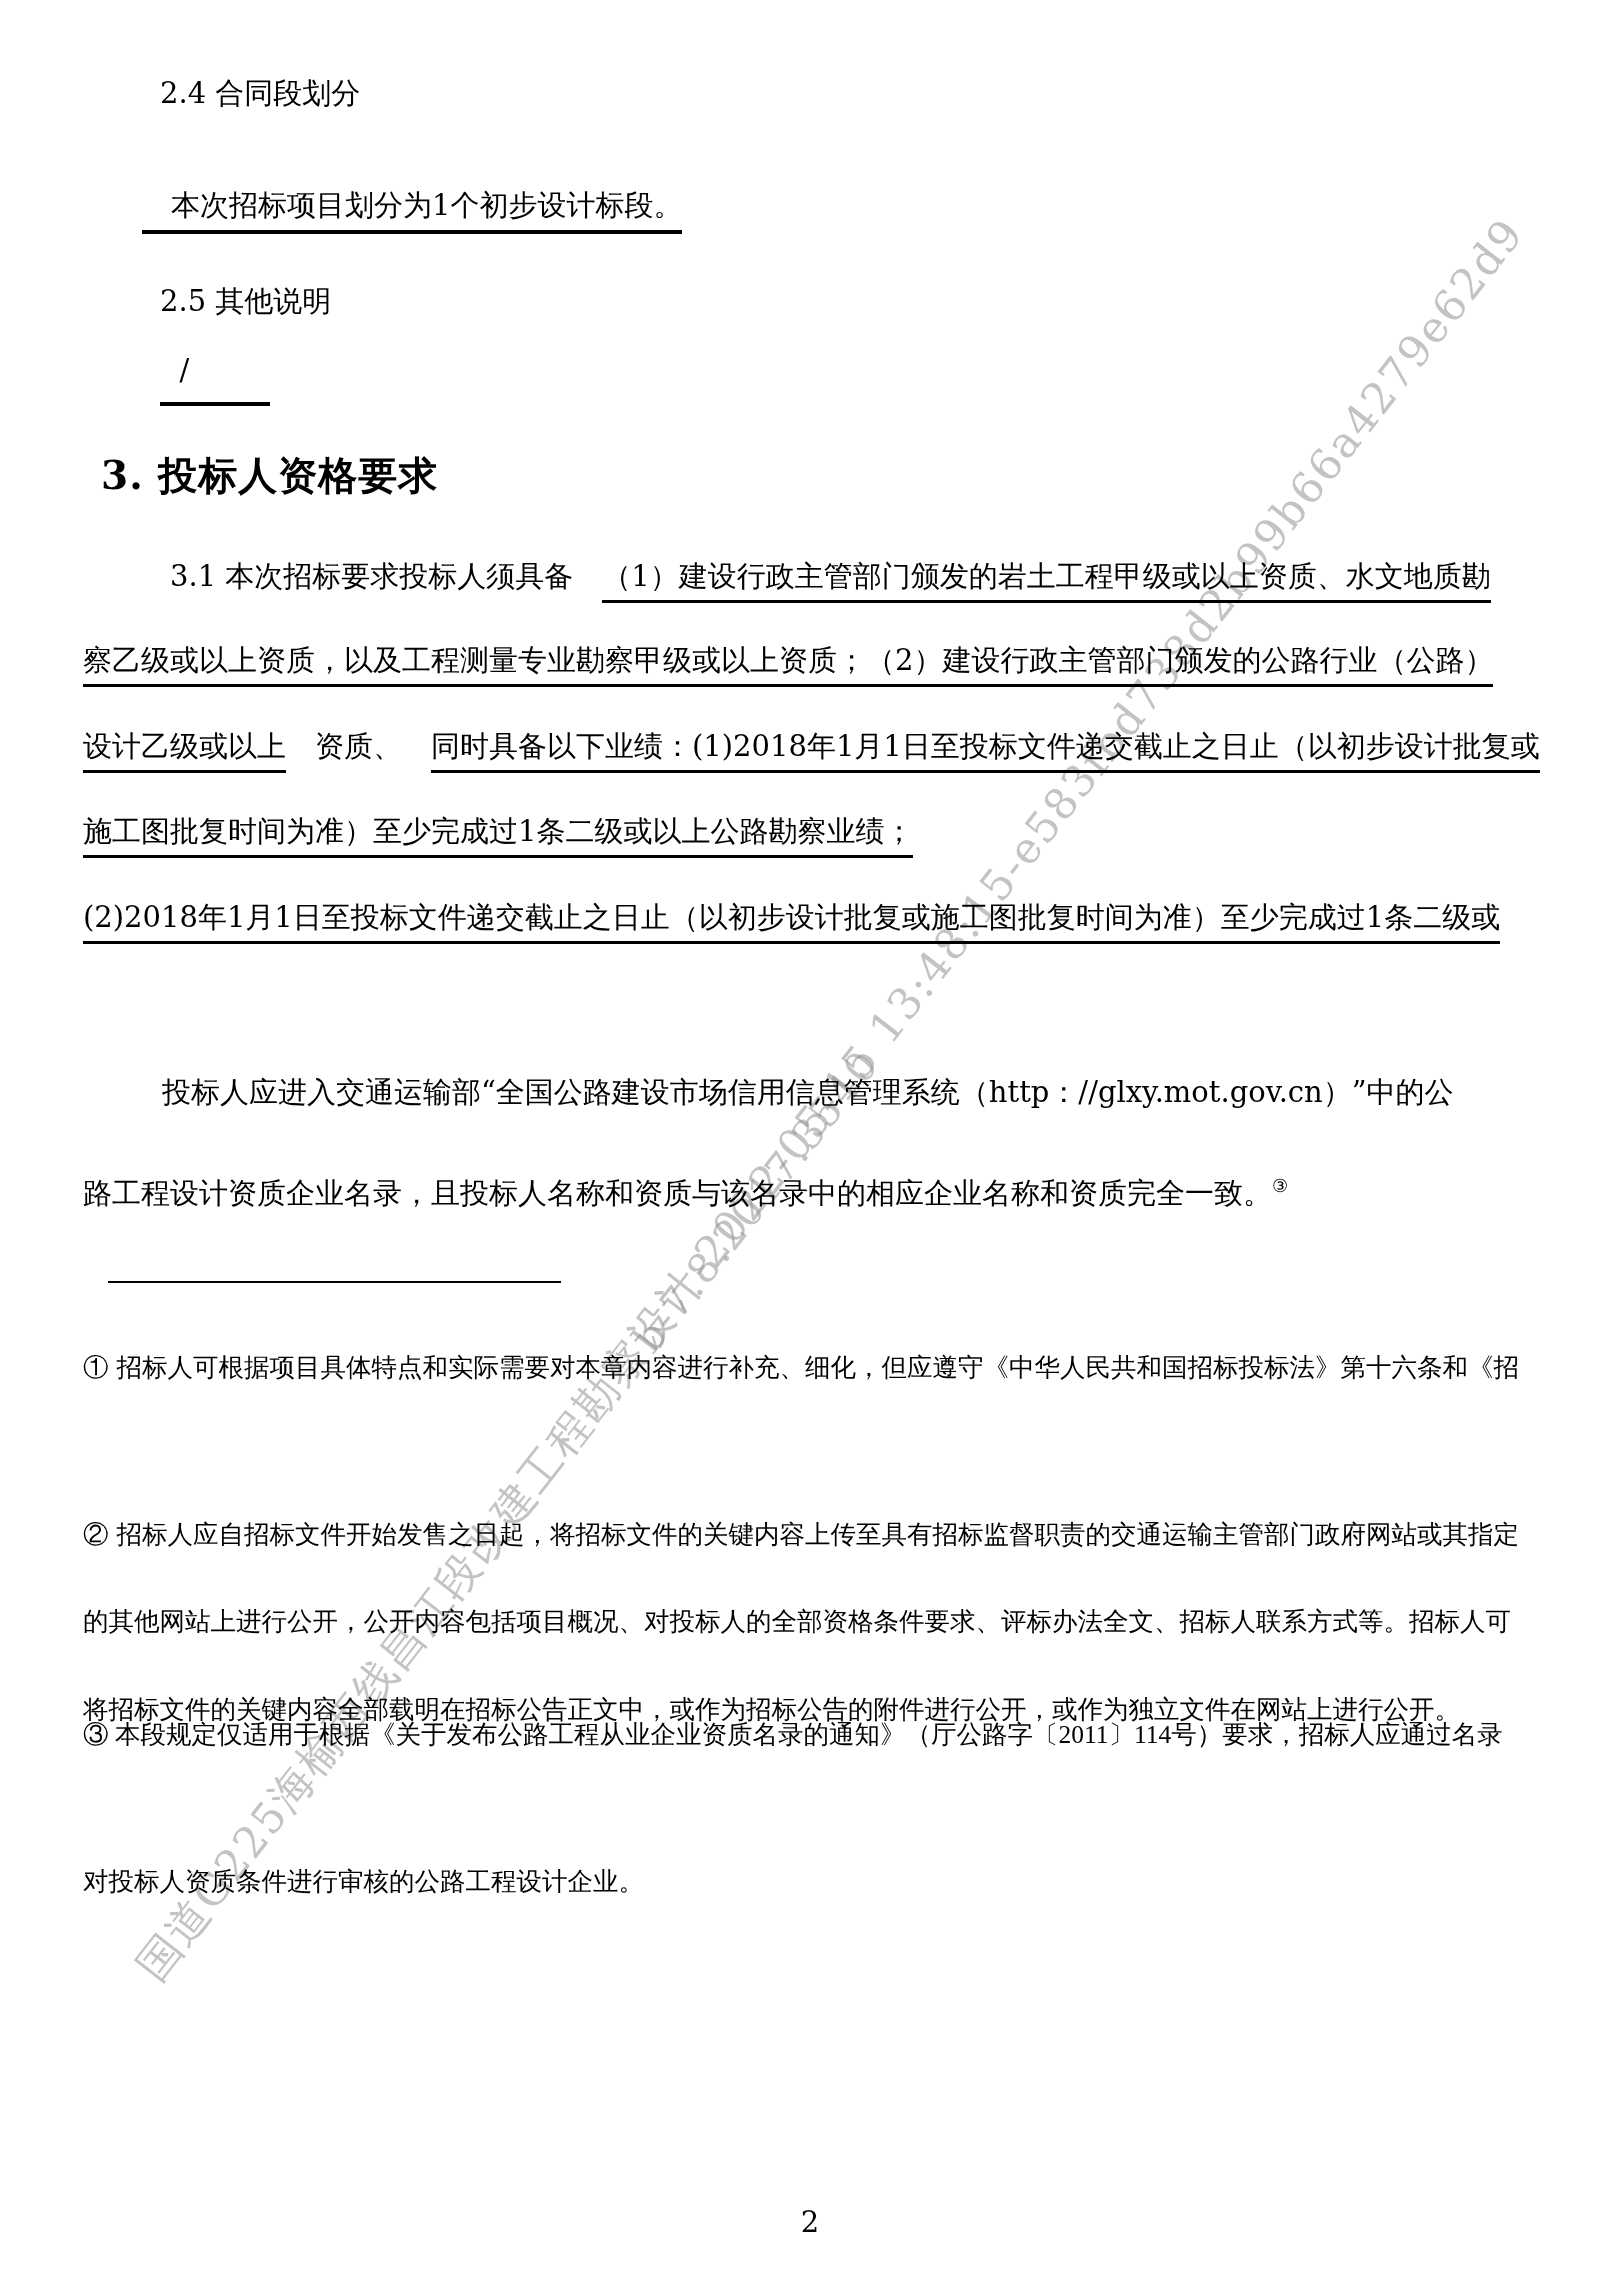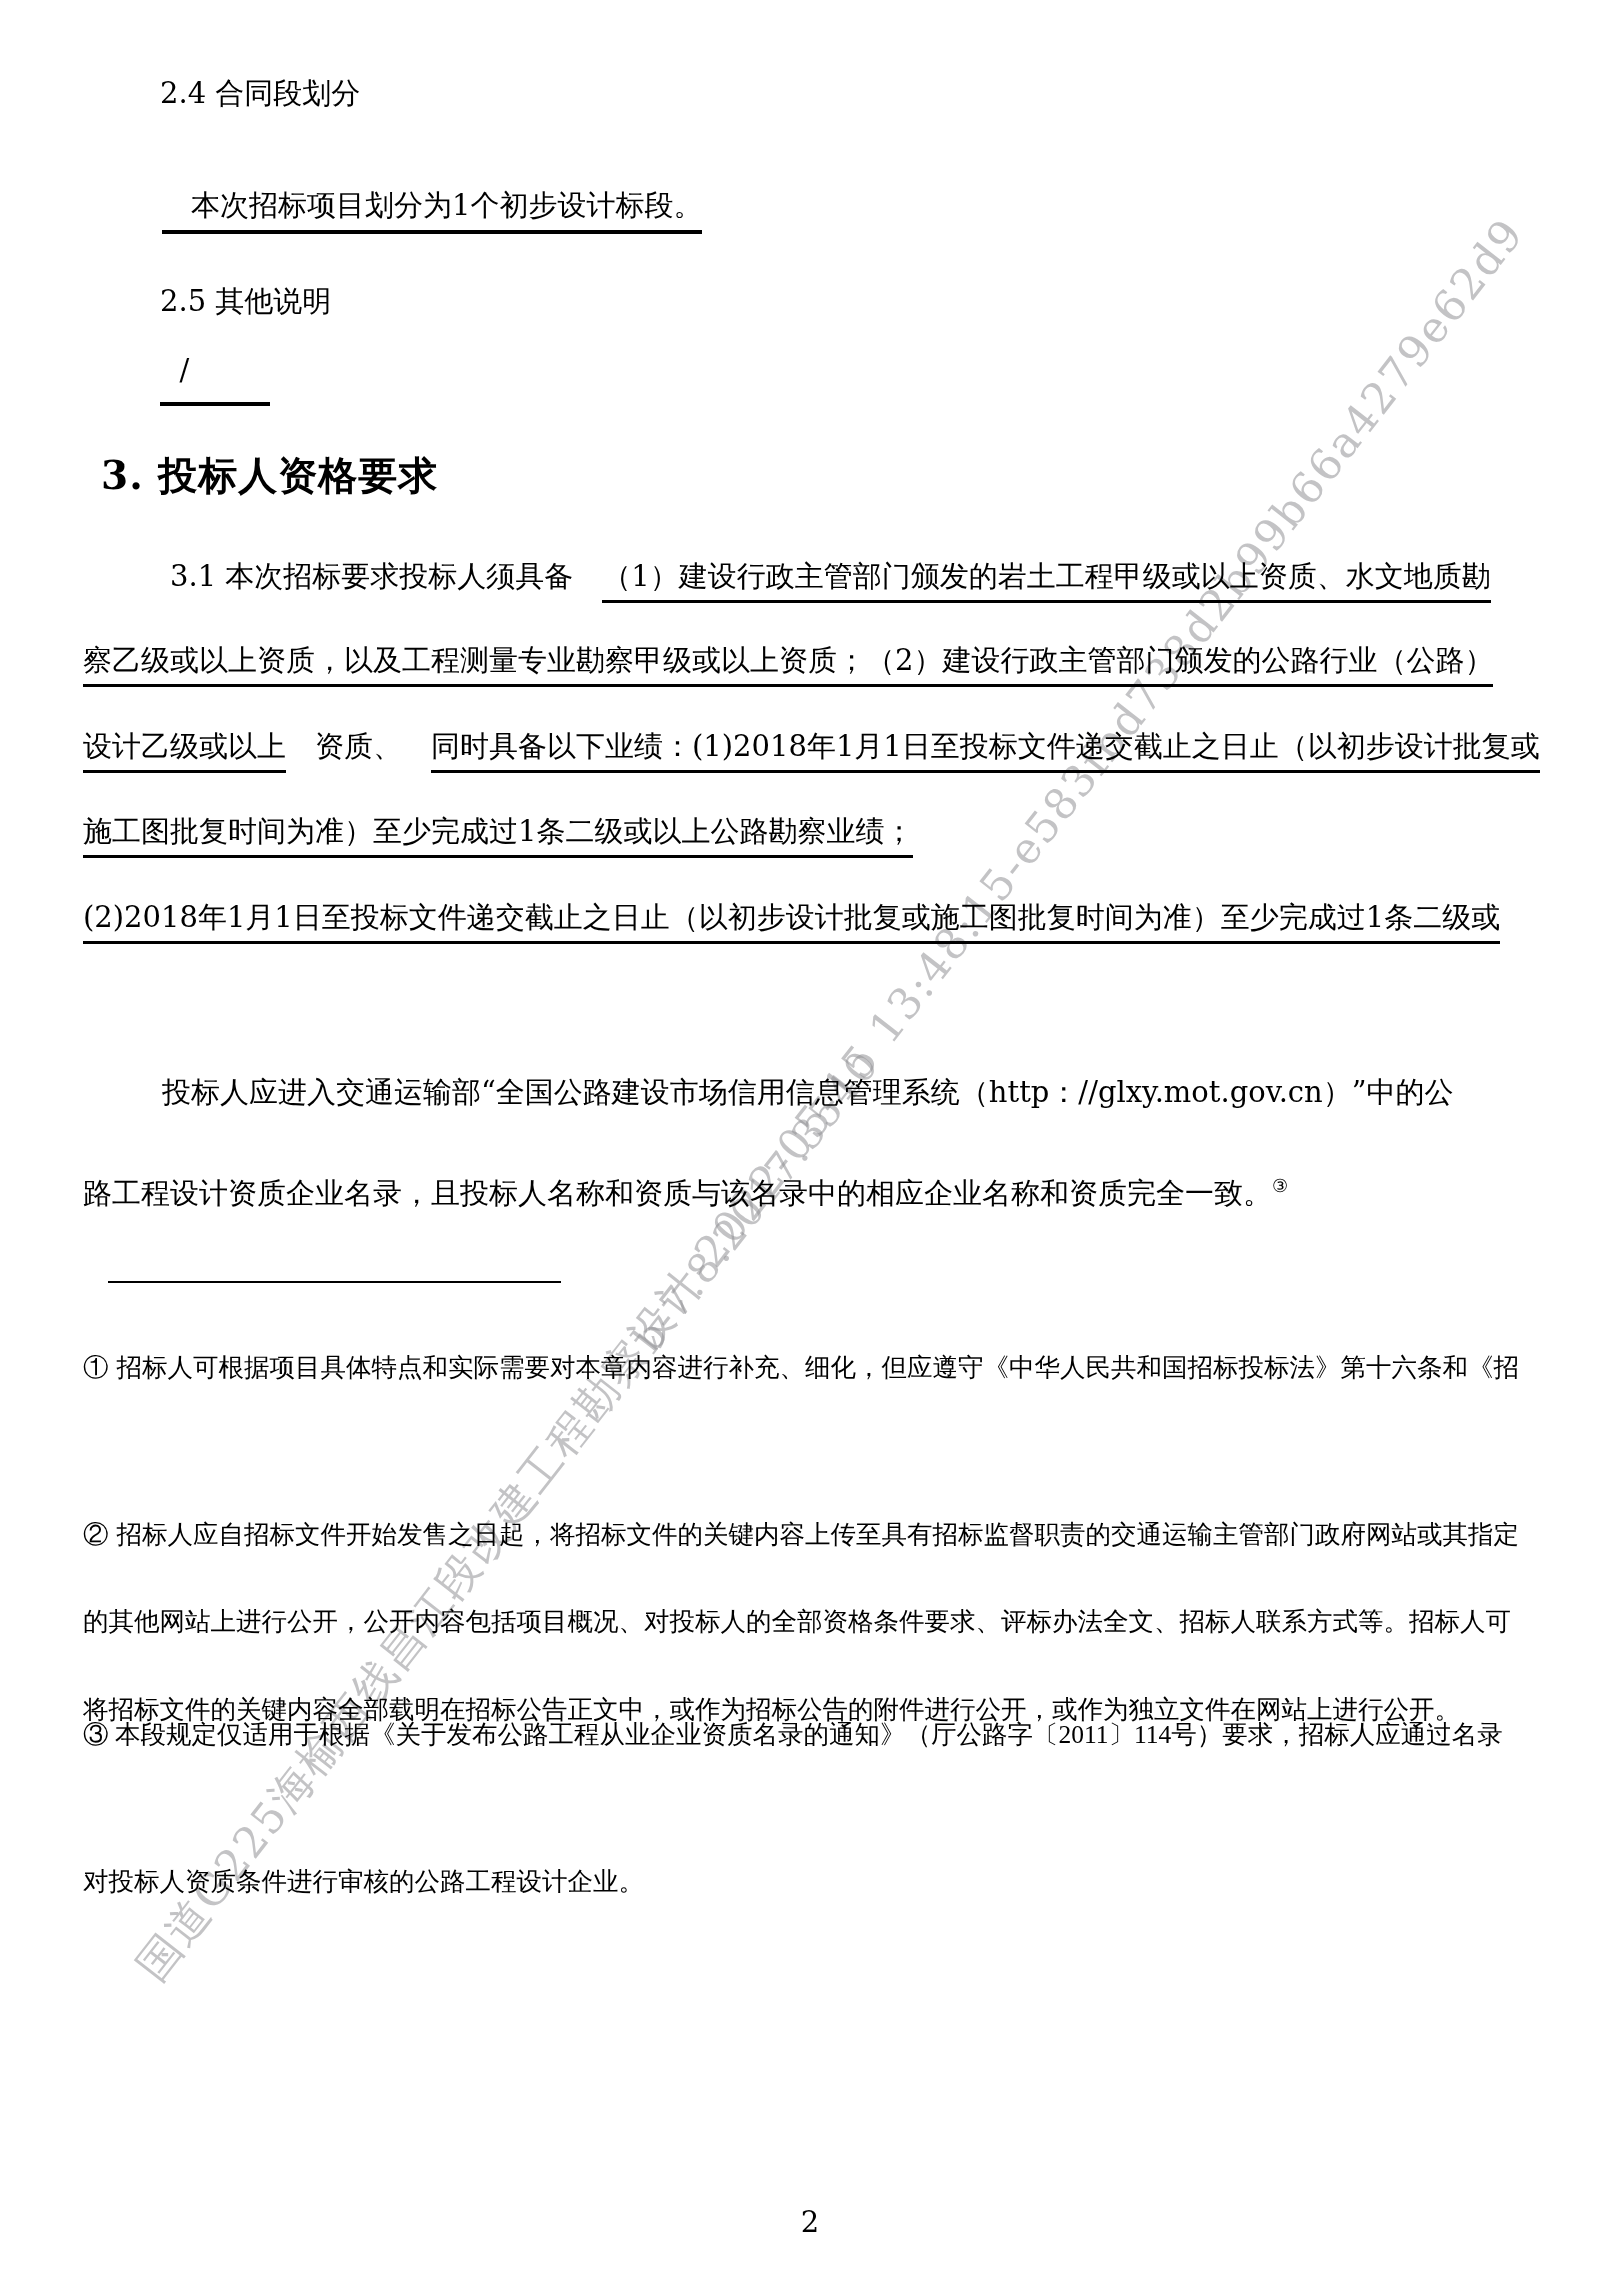--- a/index.html
+++ b/index.html
@@ -35,21 +35,21 @@
 </head>
 <body>
 
 <div id="page">
 
   <div class="wm" style="left:147px; top:1946px;">国道G225海榆西线昌江段改建工程勘察设计-2022-05-15 13:48:15-e583fbd738d2b99b66a4279e62d9</div>
   <div class="wm wm2" style="left:642px; top:1323px;">b-7.8.2017.3540</div>
 
   <div class="abs h-sub" style="left:160px; top:74px;">2.4 合同段划分</div>
 
-  <div class="abs body-line" style="left:191px; top:186px;">
+  <div class="abs body-line" style="left:171px; top:186px;">
     <span class="u5 u-ext">本次招标项目划分为1个初步设计标段。</span>
   </div>
 
   <div class="abs h-sub" style="left:160px; top:282px;">2.5 其他说明</div>
 
   <div class="abs body-line" style="left:160px; top:351px;">
     <span class="slash-u">/</span>
   </div>
 
   <div class="abs h-main" style="left:101px; top:451px;">3. 投标人资格要求</div>

